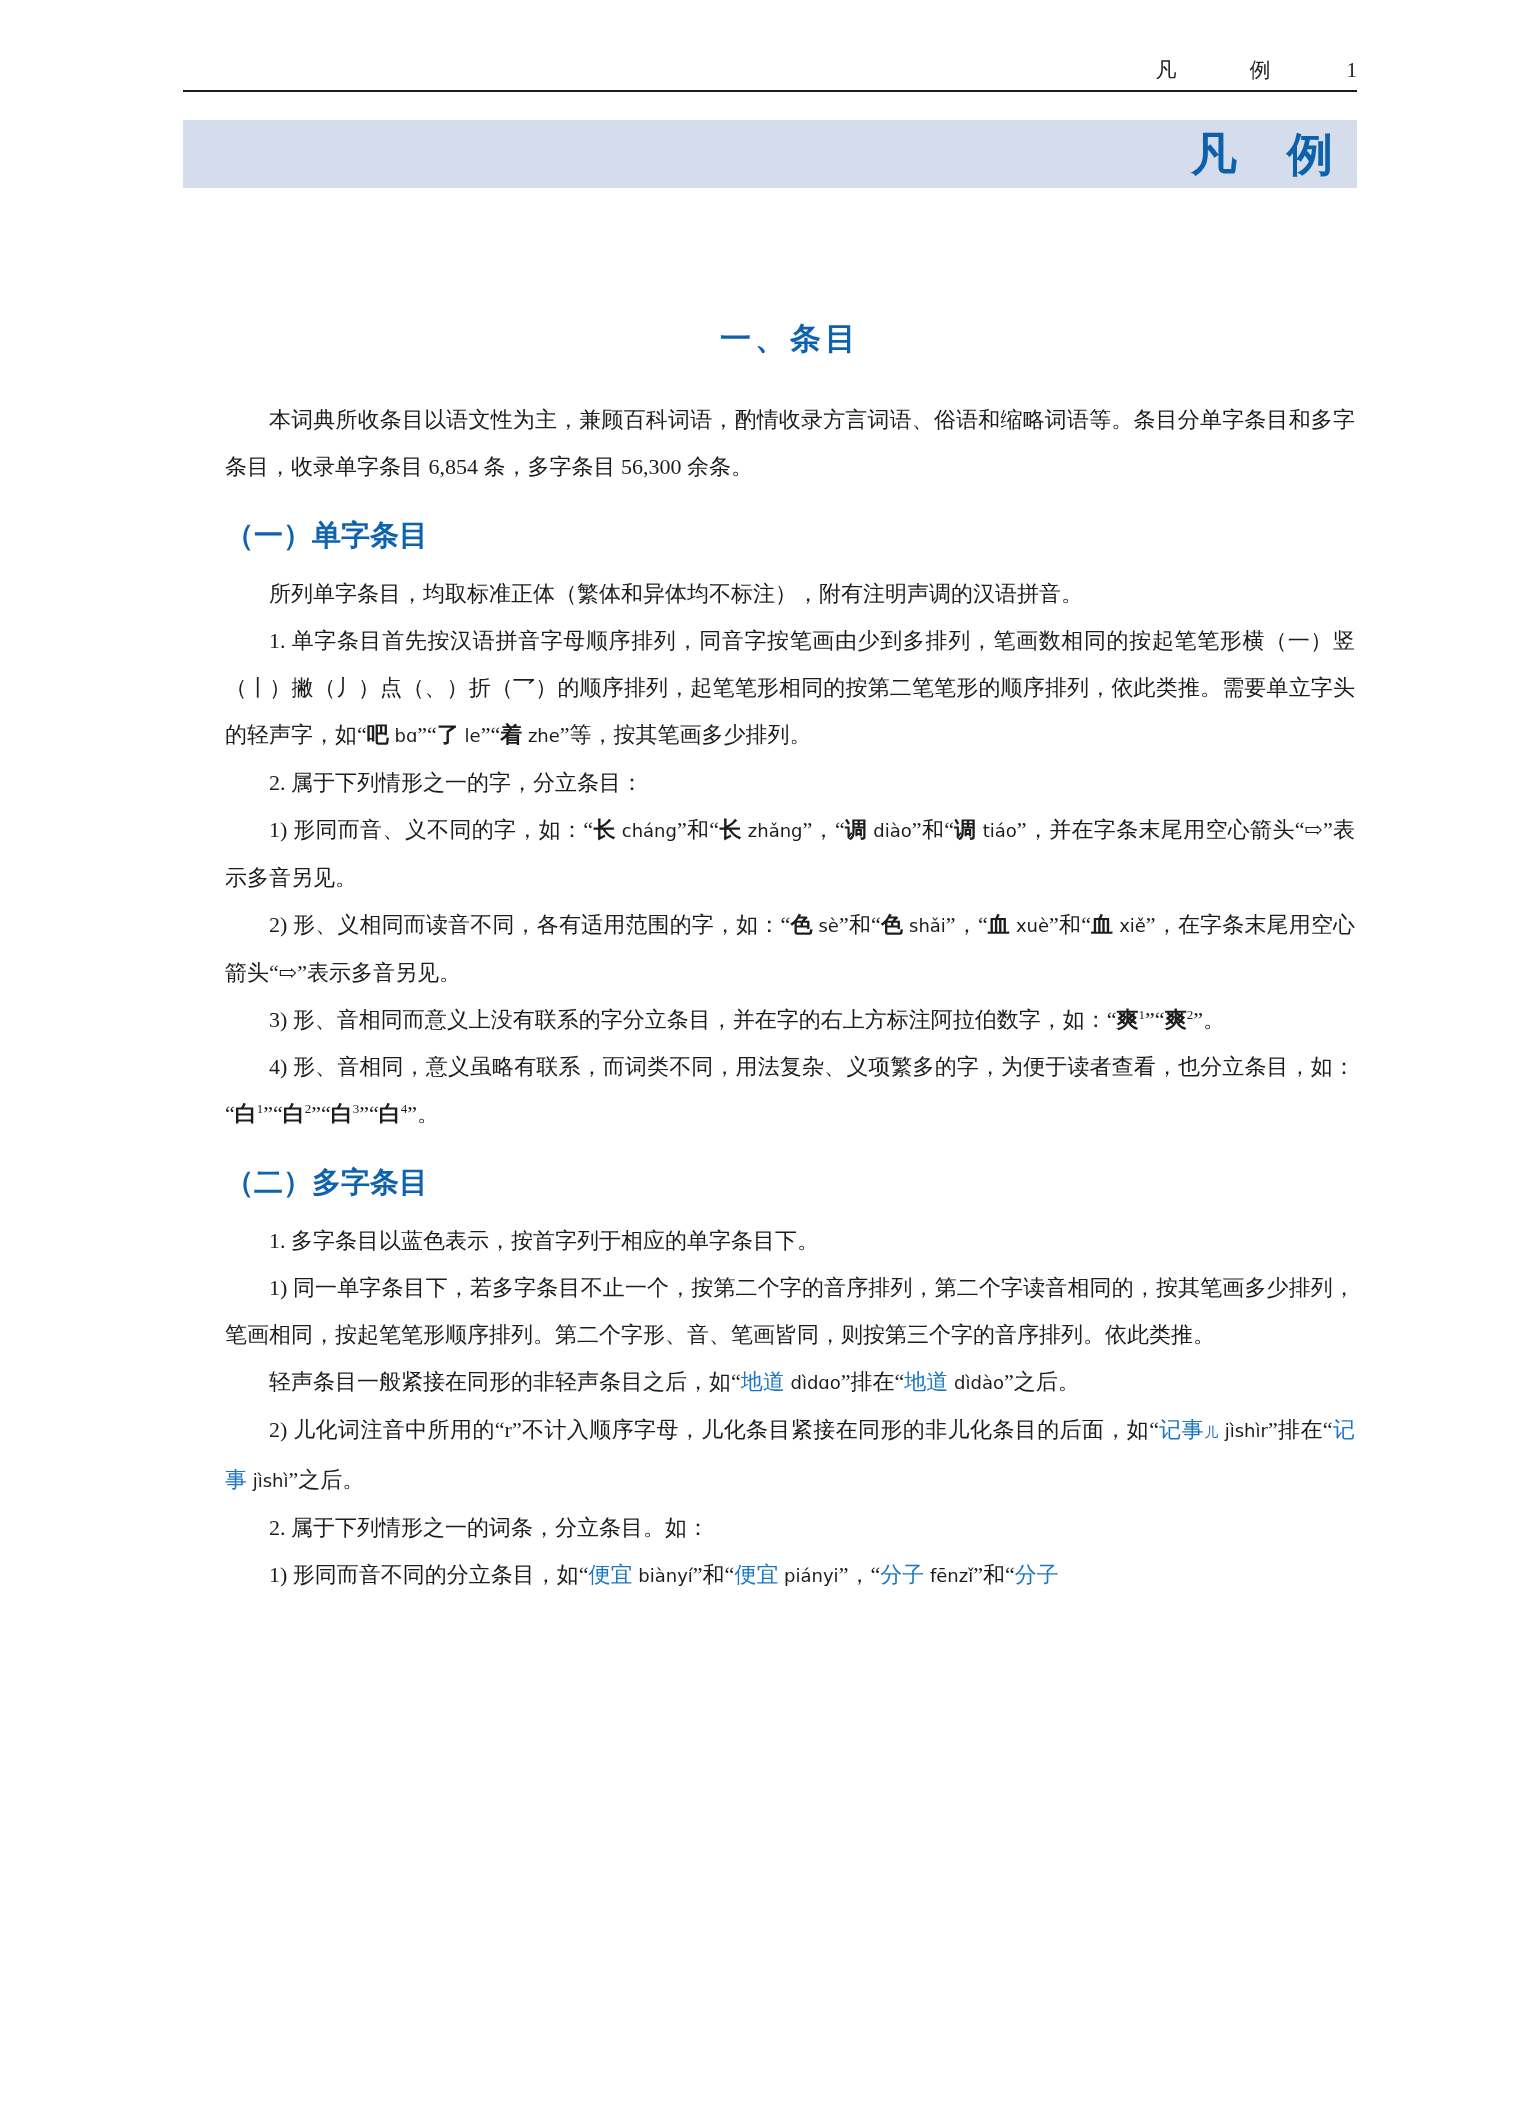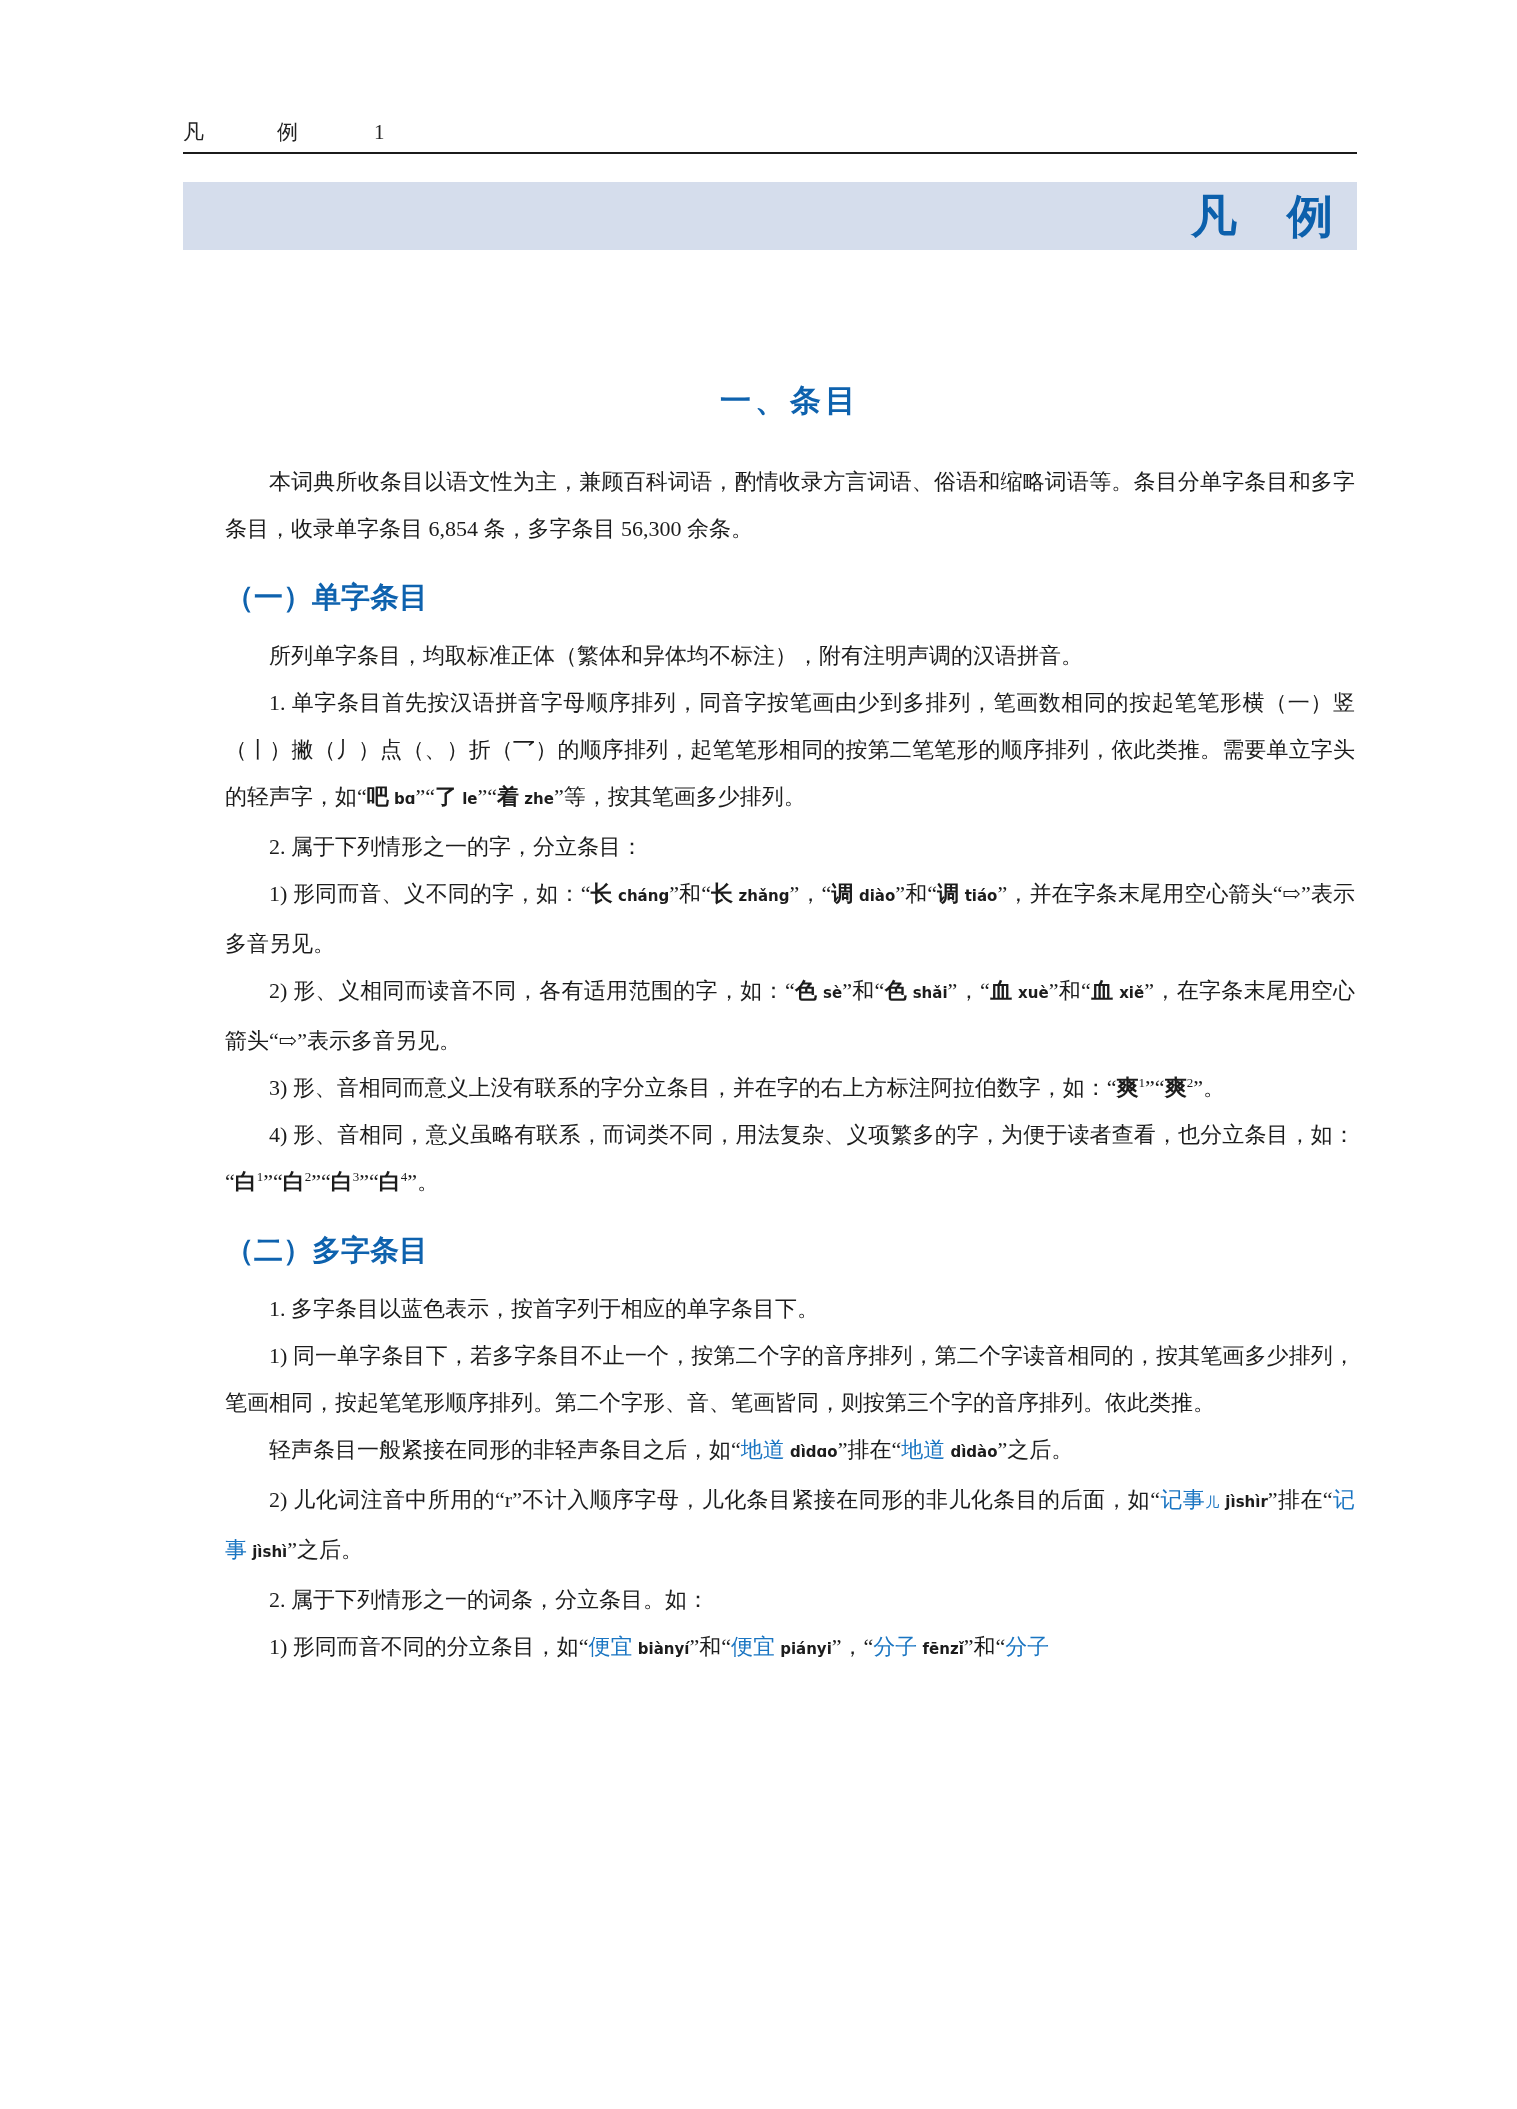--- a/index.html
+++ b/index.html
@@ -6,21 +6,22 @@
   .page{
     position:relative;
     width:1517px;height:2109px;
     background:#ffffff;
     font-family:"Liberation Serif","DejaVu Serif",serif;
     color:#1c1c1c;
     overflow:hidden;
   }
   
   .running-head{
-    margin:118px 160px 0 183px;
+    margin:56px 160px 0 183px;
+    text-align:right;
     font-size:21px;
     color:#222222;
   }
   .running-head .rh-title{letter-spacing:26px;}
   .running-head .rh-page{margin-left:50px;letter-spacing:0;}
   .head-rule{
     margin-left:183px;
     width:1174px;
     border-top:2px solid #1b1b1b;
     margin-top:6px;
@@ -65,21 +66,21 @@
   }
   p.para{
     margin:0;
     font-size:22px;
     line-height:47px;
     text-align:justify;
     text-indent:2em;
   }
   
   .r-hw{font-family:"Liberation Sans","DejaVu Sans",sans-serif;font-weight:bold;}
-  .r-py{font-family:"DejaVu Sans","Liberation Sans",sans-serif;font-size:15px;font-weight:bold;}
+  .r-py{font-family:"DejaVu Sans","Liberation Sans",sans-serif;font-size:18px;}
   .r-pyb{font-family:"DejaVu Sans","Liberation Sans",sans-serif;font-size:20px;font-weight:bold;}
   .r-blue{font-family:"Liberation Sans","DejaVu Sans",sans-serif;color:#1a75c2;}
   .r-bluepy{font-family:"DejaVu Sans","Liberation Sans",sans-serif;font-size:20px;color:#1a75c2;}
   .r-bluesmall{font-family:"Liberation Sans","DejaVu Sans",sans-serif;color:#1a75c2;font-size:14px;}
   .r-sup{vertical-align:super;font-size:13px;line-height:0;}
 </style>
 </head>
 <body>
 
 <div class="page">

